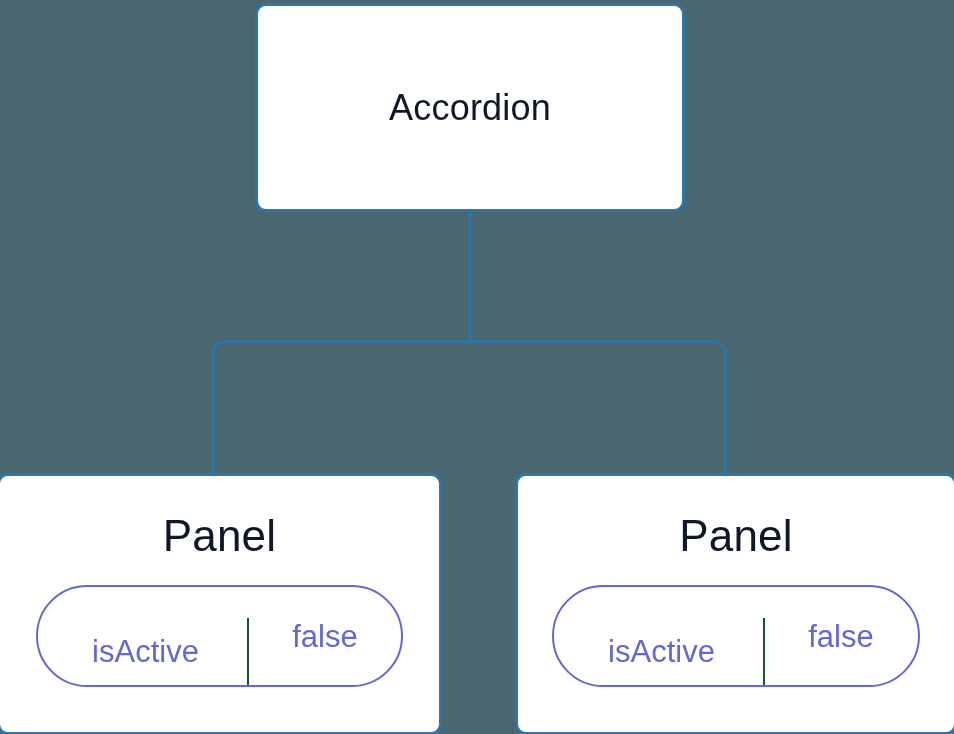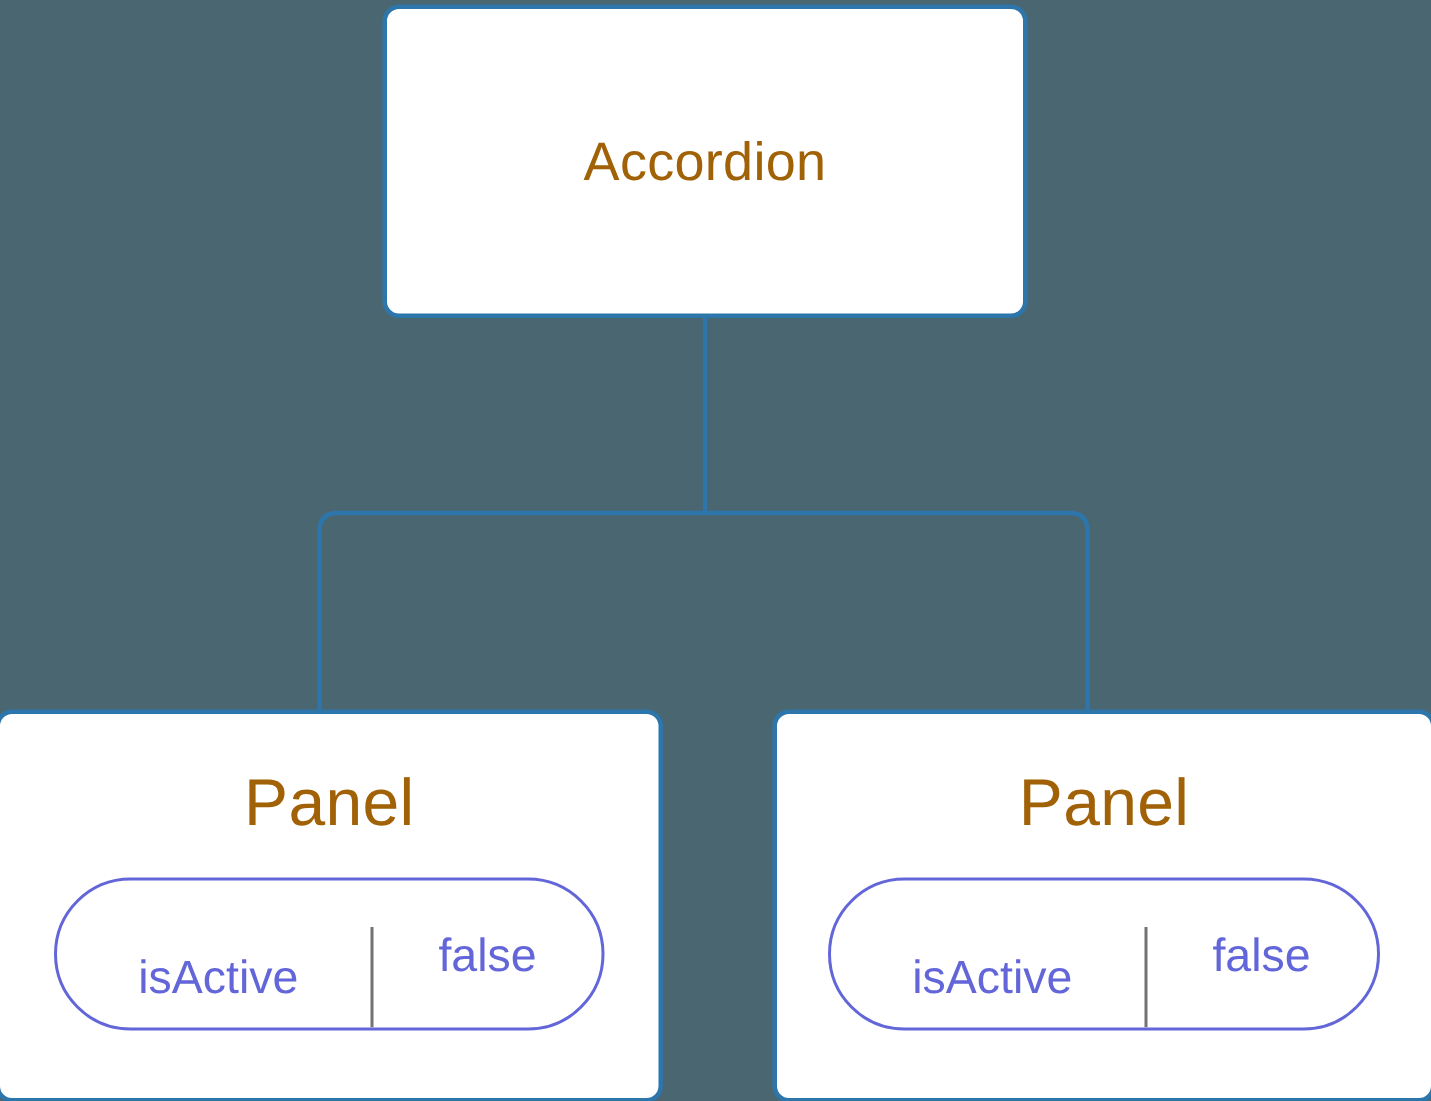--- a/index.html
+++ b/index.html
@@ -60,21 +60,21 @@
   .node-leaf-right {
     left: 515px;
     top: 473px;
     width: 442px;
     height: 262px;
     justify-content: flex-start;
     padding-top: 38px;
   }
 
   .node-title {
-    color: #a16207;
+    color: #0f172a;
     font-size: 36px;
     line-height: 1;
     font-weight: 400;
     letter-spacing: 0.2px;
     white-space: nowrap;
   }
   .node-leaf-left .node-title,
   .node-leaf-right .node-title {
     font-size: 44px;
   }
@@ -97,21 +97,21 @@
     align-items: center;
     justify-content: center;
     color: #6366d8;
     font-size: 31px;
     line-height: 1;
     white-space: nowrap;
     box-sizing: border-box;
   }
   .pill-key {
     width: 211px;
-    border-right: 2px solid #737373;
+    border-right: 2px solid #14532d;
     padding-left: 6px;
     margin-top: 31px;
   }
   .pill-val {
     width: 152px;
   }
   .pill-left  { width: 367px; }
   .pill-right { width: 368px; }
 </style>
 </head>

